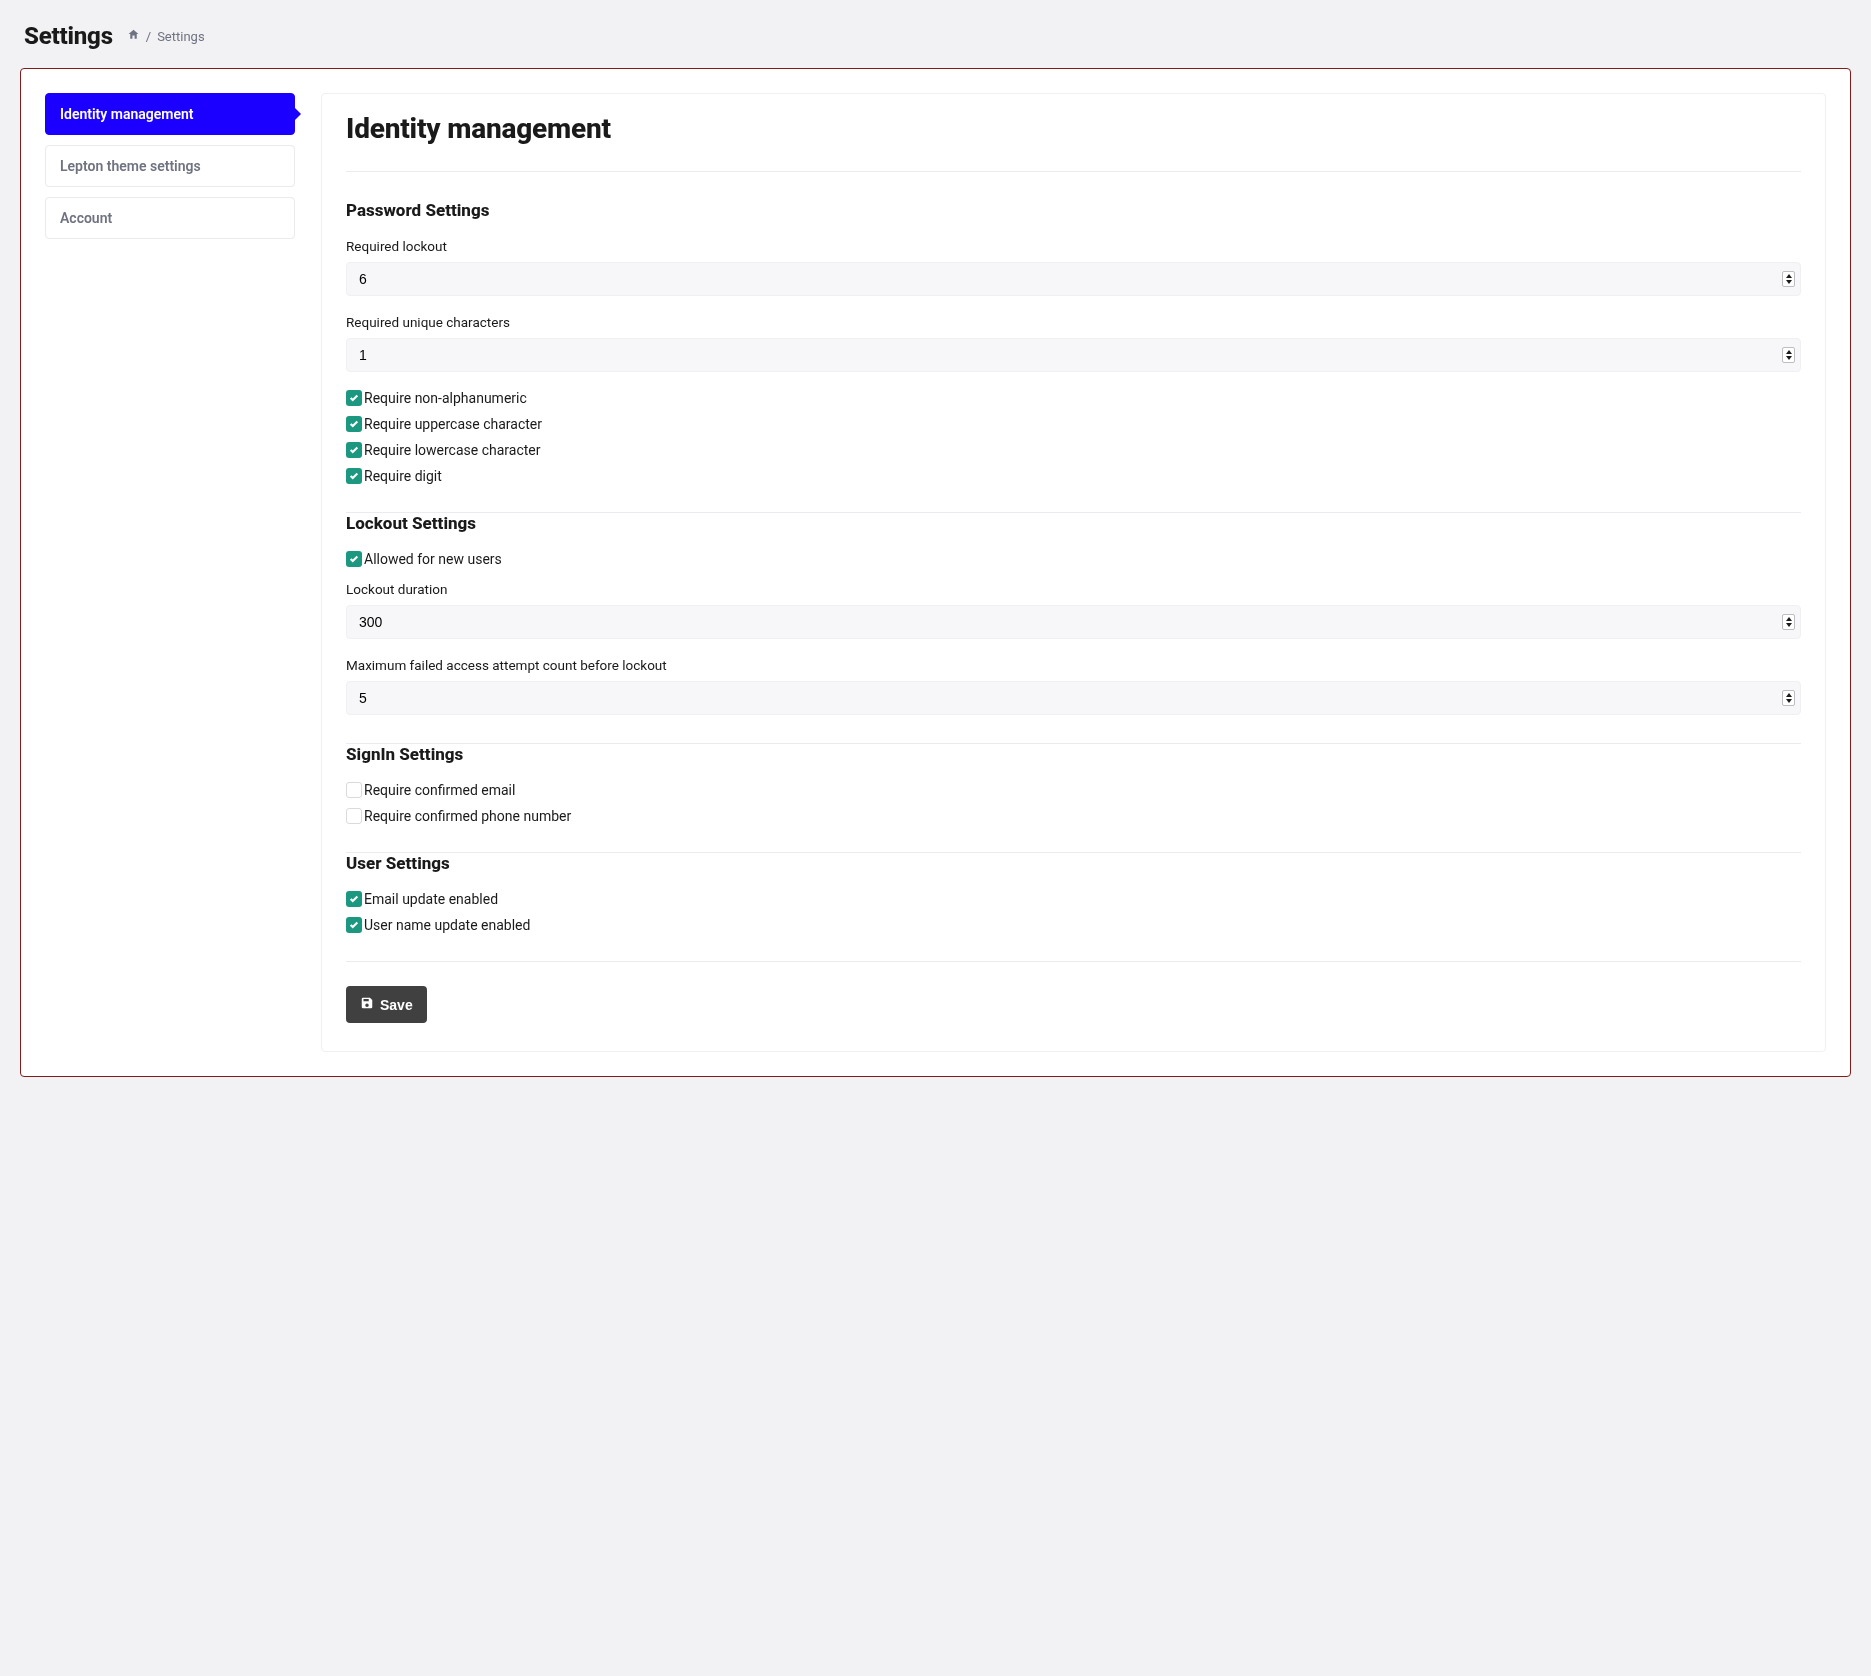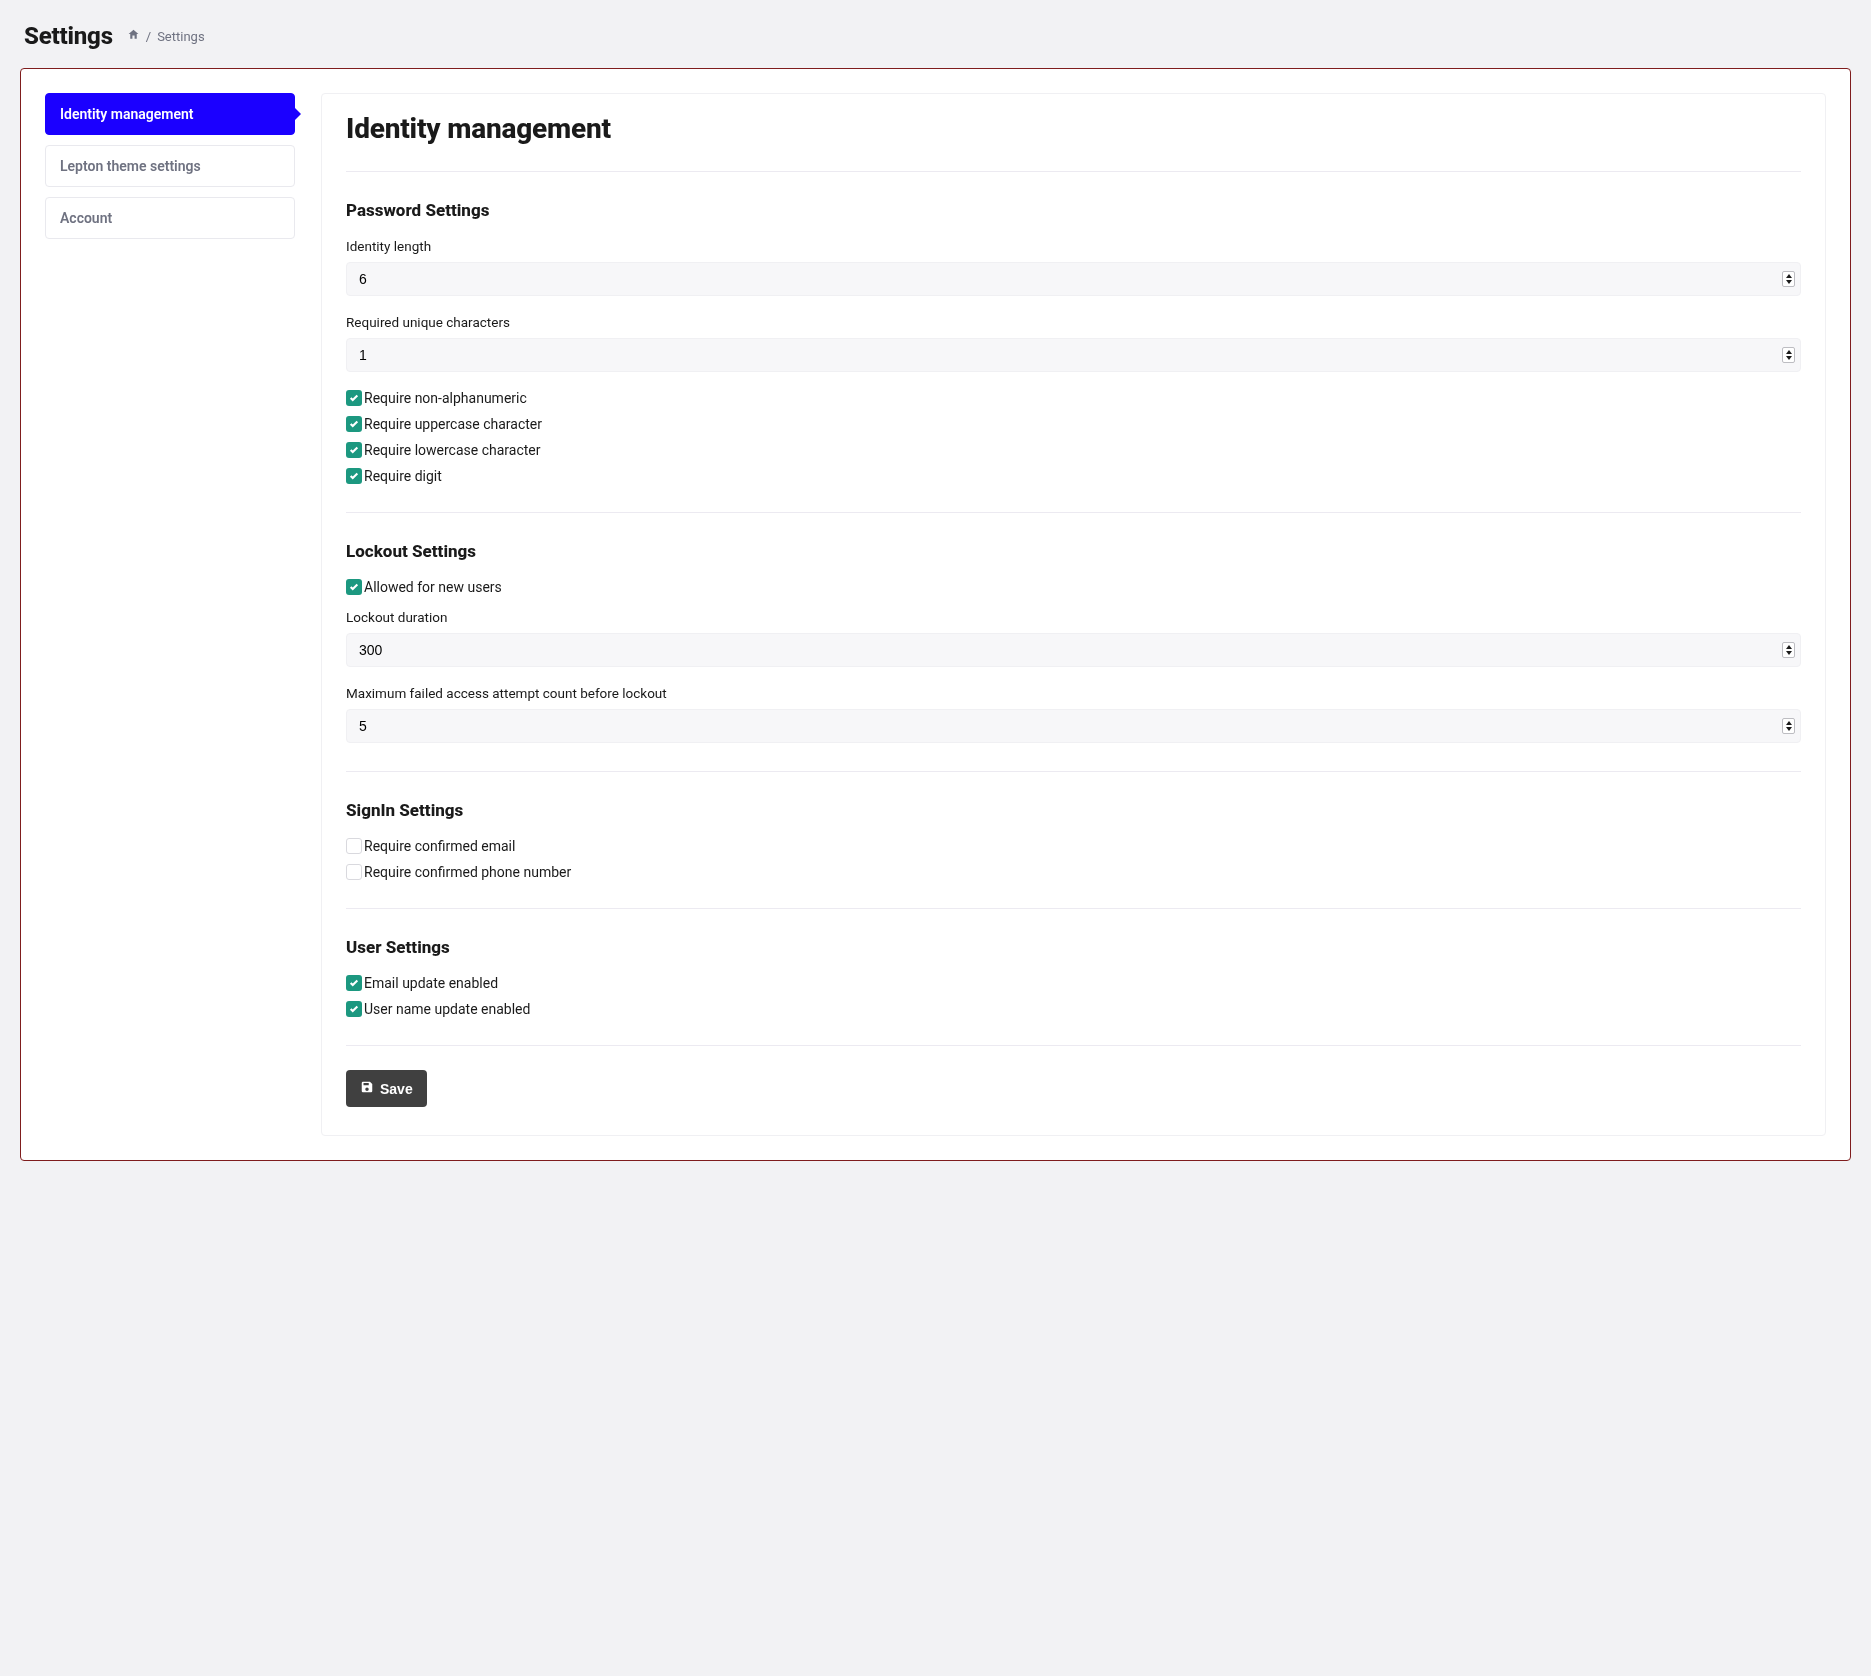--- a/index.html
+++ b/index.html
@@ -52,21 +52,21 @@
       border-top: 7px solid transparent;
       border-bottom: 7px solid transparent;
       border-left: 7px solid #1b00ff;
     }
 
     .content { flex: 1; padding: 18px 24px 28px; border: 1px solid #f0f0f3; border-radius: 4px; }
     .content h2 { font-size: 28px; font-weight: 800; margin-bottom: 26px; letter-spacing: -0.2px; }
     hr { border: none; border-top: 1px solid #eceaf1; margin: 0; }
 
     .section { padding-bottom: 28px; }
-    .section + .section { padding-top: 28px; }
+    .section + .section { }
     .section.with-divider { border-top: 1px solid #eceaf1; }
     .section h4 { font-size: 17px; font-weight: 800; margin-bottom: 18px; }
 
     .form-group { margin-bottom: 18px; }
     .form-group label { display: block; font-size: 13.5px; margin-bottom: 8px; color: #1a1a1a; }
     .num-wrap { position: relative; }
     .num-input {
       width: 100%;
       background: #f7f7f9;
       border: 1px solid #f0f0f3;
@@ -155,21 +155,21 @@
 
     <div class="content">
       <h2>Identity management</h2>
       <hr>
 
       
       <div class="section" style="padding-top:28px;">
         <h4>Password Settings</h4>
 
         <div class="form-group">
-          <label>Identity length</label>
+          <label>Required lockout</label>
           <div class="num-wrap">
             <input class="num-input" type="text" value="6" style="">
             <span class="spinner-ctl"></span>
           </div>
         </div>
 
         <div class="form-group">
           <label>Required unique characters</label>
           <div class="num-wrap">
             <input class="num-input" type="text" value="1" style="">

